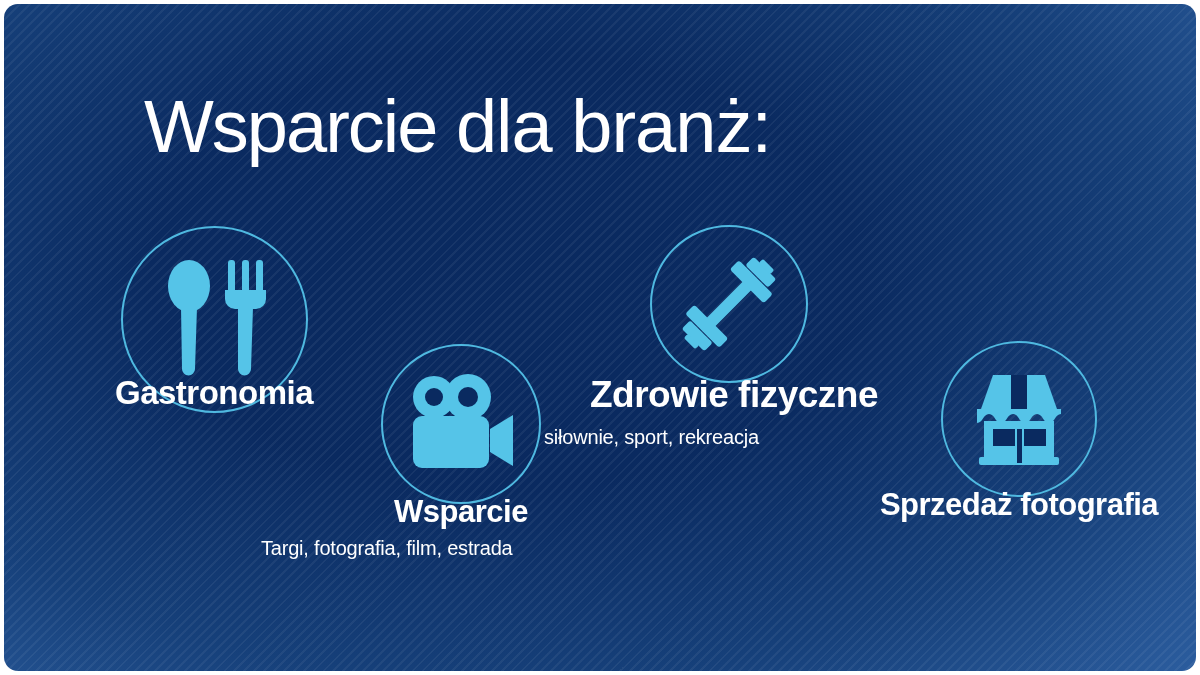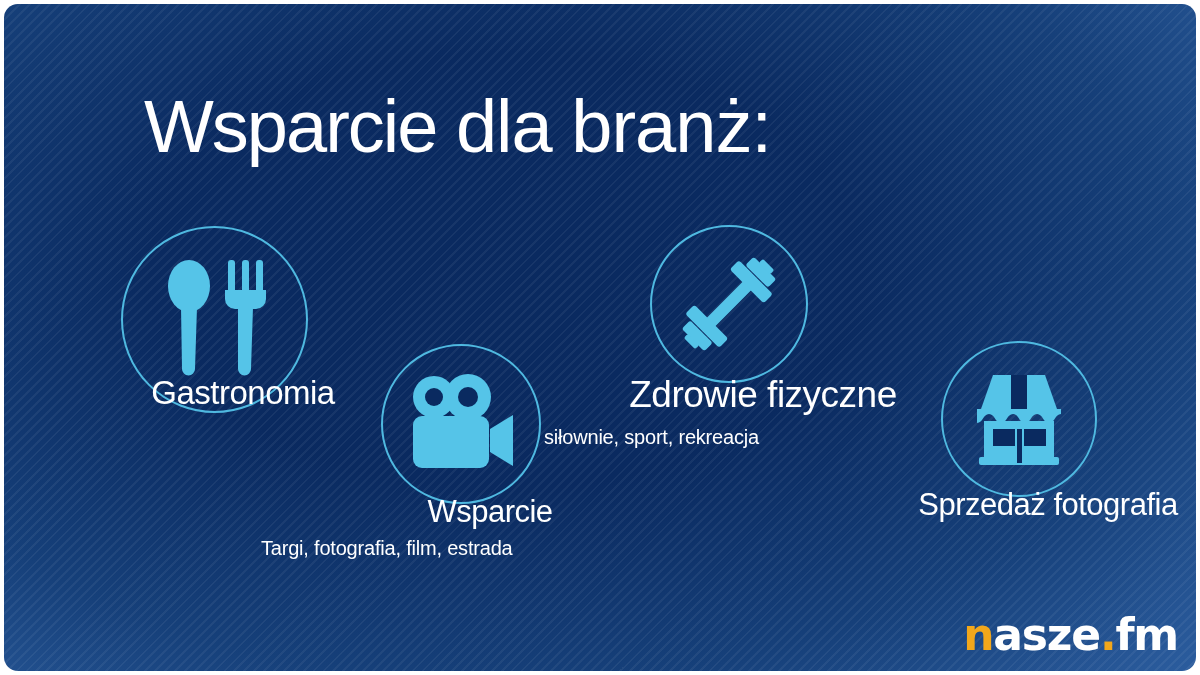--- a/index.html
+++ b/index.html
@@ -61,25 +61,24 @@
   .circle{
     position:absolute;
     border-radius:50%;
     border:2px solid #4fb9e0;
     box-sizing:border-box;
     display:flex;align-items:center;justify-content:center;
   }
   .circle svg{display:block;}
   .label{
     position:absolute;
-    color:#ffffff;font-weight:400;
+    color:#ffffff;font-weight:700;
     letter-spacing:-0.5px;line-height:1.02;
     white-space:nowrap;
     text-align:center;
-    padding-left:29px;
   }
   .sublabel{
     position:absolute;
     color:#ffffff;font-weight:400;
     white-space:nowrap;text-align:left;
     letter-spacing:-0.2px;
   }
 
   
   #i-gastro .circle{left:117px;top:222px;width:187px;height:187px;}
@@ -192,19 +191,16 @@
             <rect x="12" y="90" width="80" height="8" rx="2" fill="#55c4e8"></rect>
 
             <rect x="26" y="62" width="22" height="17" fill="#0a2a60"></rect>
             <rect x="57" y="62" width="22" height="17" fill="#0a2a60"></rect>
             <rect x="50" y="62" width="5" height="34" fill="#0a2a60"></rect>
           </svg>
         </div>
         <div class="label">Sprzedaż fotografia</div>
       </div>
 
-      <div class="naszefm">
-        <span class="nf-n">n</span><span class="nf-mid">asze</span><span class="nf-dot">.</span><span class="nf-fm">fm</span>
-      </div>
 
     </div>
   </div>
 </div>
 
 </body></html>

